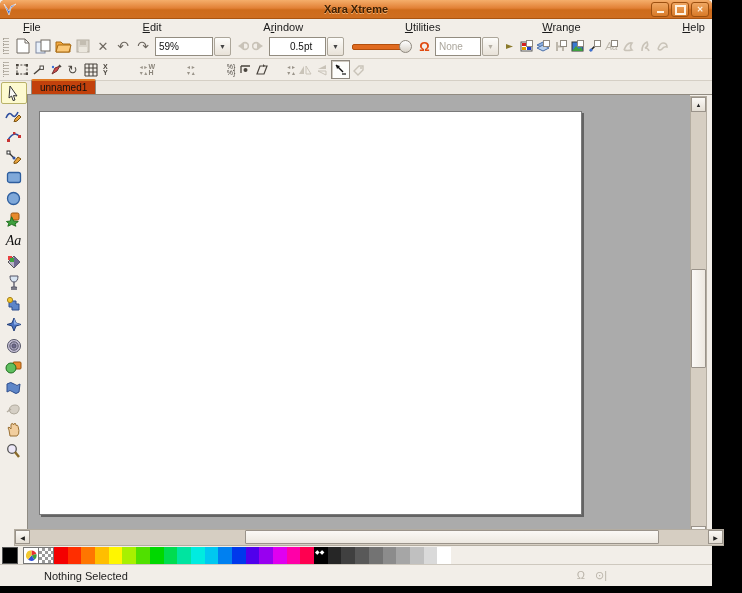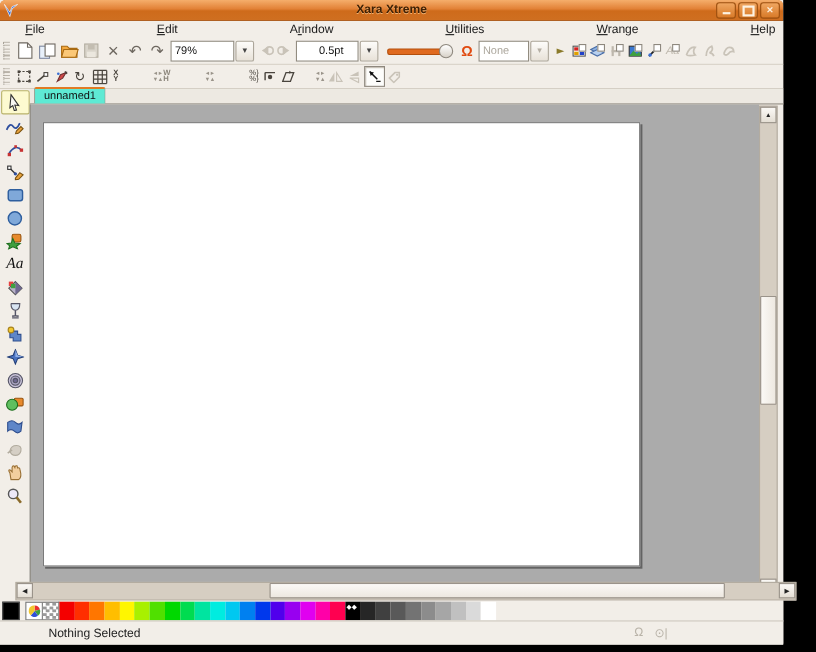--- a/index.html
+++ b/index.html
@@ -59,21 +59,21 @@
              box-shadow:inset 1px 1px 0 #D0CAC0;display:flex;align-items:center;
              justify-content:center;font-size:11px;color:#222;}
   .gallery{position:relative;}
   .gallery .corner{position:absolute;top:2px;right:2px;width:5px;height:5px;
                    background:#fff;border:1px solid #8E887E;}
 
   
   .workspace{position:relative;height:505px;background:#F2EEE8;}
   .tabrow{position:absolute;left:27px;right:0;top:0;height:13px;border-bottom:1px solid #918B81;
           background:#EDE9E2;display:flex;align-items:flex-end;}
-  .tab{height:13px;margin-left:4px;padding:0 8px;background:#5eead4;border:1px solid #918B81;
+  .tab{height:13px;margin-left:4px;padding:0 8px;background:#c2410c;border:1px solid #918B81;
        border-bottom:none;border-top:2px solid #E07B24;font-size:10px;display:flex;
        align-items:center;color:#111;border-radius:2px 2px 0 0;}
 
   
   .tools{position:absolute;left:0;top:1px;width:27px;display:flex;flex-direction:column;
          align-items:center;}
   .tool{width:24px;height:21px;display:flex;align-items:center;justify-content:center;}
   .tool.active{background:#FDFAD0;border:1px solid #B9B26A;border-radius:2px;height:20px;}
   .tool svg{display:block;}
 
@@ -182,21 +182,21 @@
     <div class="tbtn">
         <span class="uicon" style="font-size:13px;color:#6E6860;">✕</span>
       </div>
     <div class="tbtn">
         <span class="uicon" style="font-size:14px;">↶</span>
       </div>
     <div class="tbtn">
         <span class="uicon" style="font-size:14px;">↷</span>
       </div>
     <div class="combo">
-      <div class="field">79%</div>
+      <div class="field">59%</div>
       <div class="drop">▼</div>
     </div>
     <div class="tbtn sm">
       <svg width="14" height="13" viewBox="0 0 14 13">
           <path d="M9 2 L3 6 L9 10 Z" fill="#C9C3B8"></path>
           <circle cx="10" cy="6" r="3.4" fill="none" stroke="#C9C3B8" stroke-width="1.6"></circle>
         </svg>
     </div>
     <div class="tbtn sm">
       <svg width="14" height="13" viewBox="0 0 14 13">

